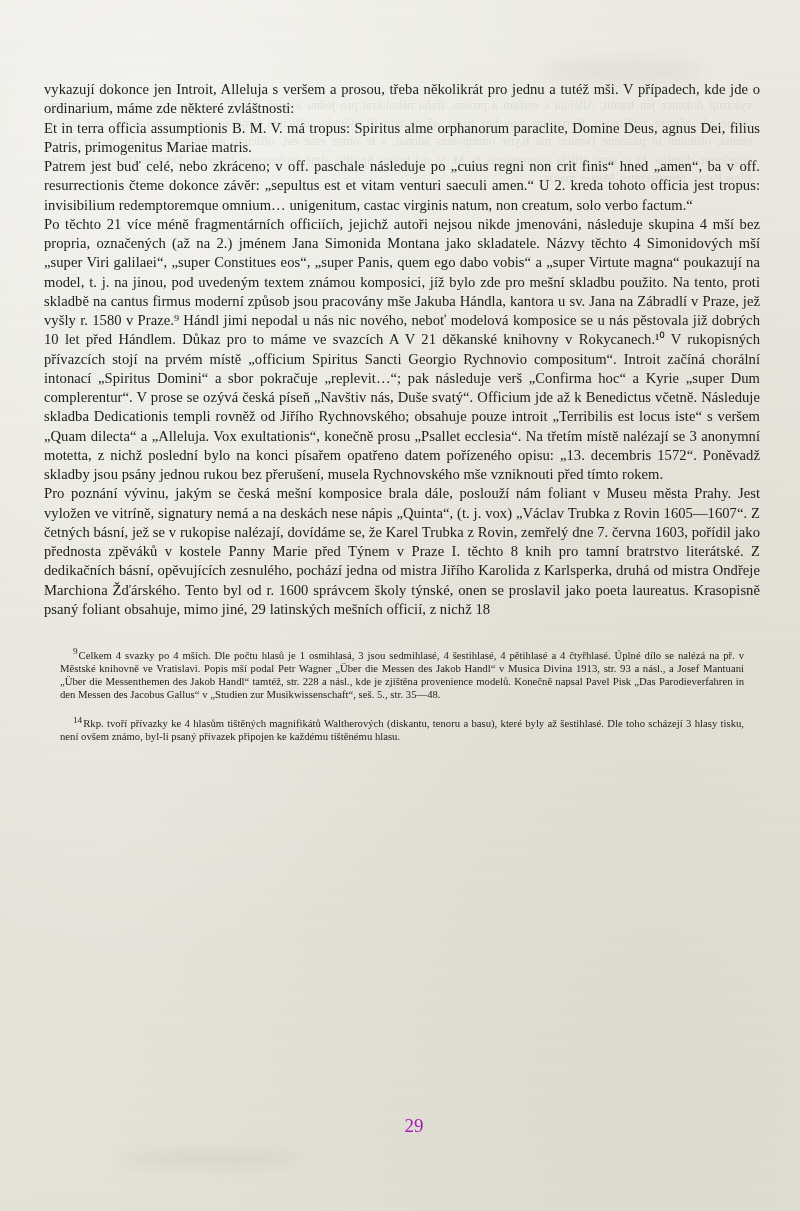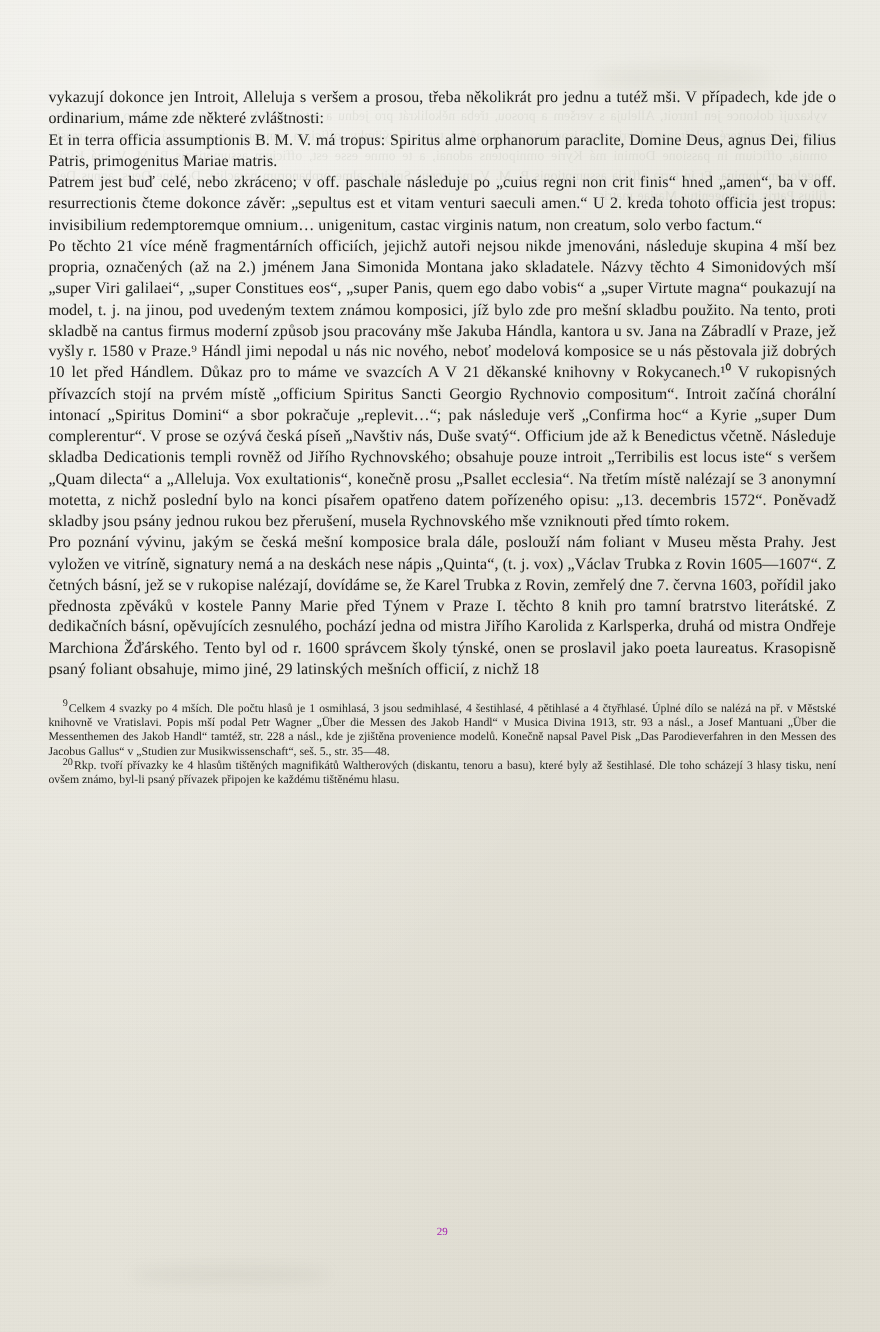--- a/index.html
+++ b/index.html
@@ -73,43 +73,43 @@
   }
   .footnotes {
     margin-top: 13px;
     border-top: 0;
     font-size: 10.7px;
     line-height: 13.1px;
     text-align: justify;
     color: #23231f;
   }
   .footnotes p {
-    margin: 0;
+    margin: 16px;
     text-indent: 13px;
   }
   .fn-rule {
     width: 120px;
     height: 1px;
     background: #5d5d55;
     margin: 3px 0 5px 0;
     opacity: 0;
   }
   .fn-marker {
     font-size: 9.2px;
     vertical-align: super;
     line-height: 0;
     margin-right: 1px;
   }
   .page-number {
     position: absolute;
-    left: 0;
+    left: 12px;
     width: 716px;
     top: 1035px;
     text-align: center;
-    font-size: 10px;
+    font-size: 19px;
     color: #a21caf;
     font-family: "Liberation Serif", serif;
   }
   .smudge {
     position: absolute;
     border-radius: 50%;
     pointer-events: none;
   }
 </style>
 </head>
@@ -125,20 +125,20 @@
     <p>vykazují dokonce jen Introit, Alleluja s veršem a prosou, třeba několikrát pro jednu a tutéž mši. V případech, kde jde o ordinarium, máme zde některé zvláštnosti:</p>
     <p class="indent">Et in terra officia assumptionis B. M. V. má tropus: Spiritus alme orphanorum paraclite, Domine Deus, agnus Dei, filius Patris, primogenitus Mariae matris.</p>
     <p class="indent">Patrem jest buď celé, nebo zkráceno; v off. paschale následuje po „cuius regni non crit finis“ hned „amen“, ba v off. resurrectionis čteme dokonce závěr: „sepultus est et vitam venturi saeculi amen.“ U 2. kreda tohoto officia jest tropus: invisibilium redemptoremque omnium… unigenitum, castac virginis natum, non creatum, solo verbo factum.“</p>
     <p class="indent">Po těchto 21 více méně fragmentárních officiích, jejichž autoři nejsou nikde jmenováni, následuje skupina 4 mší bez propria, označených (až na 2.) jménem Jana Simonida Montana jako skladatele. Názvy těchto 4 Simonidových mší „super Viri galilaei“, „super Constitues eos“, „super Panis, quem ego dabo vobis“ a „super Virtute magna“ poukazují na model, t. j. na jinou, pod uvedeným textem známou komposici, jíž bylo zde pro mešní skladbu použito. Na tento, proti skladbě na cantus firmus moderní způsob jsou pracovány mše Jakuba Hándla, kantora u sv. Jana na Zábradlí v Praze, jež vyšly r. 1580 v Praze.⁹ Hándl jimi nepodal u nás nic nového, neboť modelová komposice se u nás pěstovala již dobrých 10 let před Hándlem. Důkaz pro to máme ve svazcích A V 21 děkanské knihovny v Rokycanech.¹⁰ V rukopisných přívazcích stojí na prvém místě „officium Spiritus Sancti Georgio Rychnovio compositum“. Introit začíná chorální intonací „Spiritus Domini“ a sbor pokračuje „replevit…“; pak následuje verš „Confirma hoc“ a Kyrie „super Dum complerentur“. V prose se ozývá česká píseň „Navštiv nás, Duše svatý“. Officium jde až k Benedictus včetně. Následuje skladba Dedicationis templi rovněž od Jiřího Rychnovského; obsahuje pouze introit „Terribilis est locus iste“ s veršem „Quam dilecta“ a „Alleluja. Vox exultationis“, konečně prosu „Psallet ecclesia“. Na třetím místě nalézají se 3 anonymní motetta, z nichž poslední bylo na konci písařem opatřeno datem pořízeného opisu: „13. decembris 1572“. Poněvadž skladby jsou psány jednou rukou bez přerušení, musela Rychnovského mše vzniknouti před tímto rokem.</p>
     <p class="indent">Pro poznání vývinu, jakým se česká mešní komposice brala dále, poslouží nám foliant v Museu města Prahy. Jest vyložen ve vitríně, signatury nemá a na deskách nese nápis „Quinta“, (t. j. vox) „Václav Trubka z Rovin 1605—1607“. Z četných básní, jež se v rukopise nalézají, dovídáme se, že Karel Trubka z Rovin, zemřelý dne 7. června 1603, pořídil jako přednosta zpěváků v kostele Panny Marie před Týnem v Praze I. těchto 8 knih pro tamní bratrstvo literátské. Z dedikačních básní, opěvujících zesnulého, pochází jedna od mistra Jiřího Karolida z Karlsperka, druhá od mistra Ondřeje Marchiona Žďárského. Tento byl od r. 1600 správcem školy týnské, onen se proslavil jako poeta laureatus. Krasopisně psaný foliant obsahuje, mimo jiné, 29 latinských mešních officií, z nichž 18</p>
   </div>
 
   <div class="footnotes">
     <div class="fn-rule"></div>
     <p><span class="fn-marker">9</span><span>Celkem 4 svazky po 4 mších. Dle počtu hlasů je 1 osmihlasá, 3 jsou sedmihlasé, 4 šestihlasé, 4 pětihlasé a 4 čtyřhlasé. Úplné dílo se nalézá na př. v Městské knihovně ve Vratislavi. Popis mší podal Petr Wagner „Über die Messen des Jakob Handl“ v Musica Divina 1913, str. 93 a násl., a Josef Mantuani „Über die Messenthemen des Jakob Handl“ tamtéž, str. 228 a násl., kde je zjištěna provenience modelů. Konečně napsal Pavel Pisk „Das Parodieverfahren in den Messen des Jacobus Gallus“ v „Studien zur Musikwissenschaft“, seš. 5., str. 35—48.</span></p>
-    <p><span class="fn-marker">20</span><span>Rkp. tvoří přívazky ke 4 hlasům tištěných magnifikátů Waltherových (diskantu, tenoru a basu), které byly až šestihlasé. Dle toho scházejí 3 hlasy tisku, není ovšem známo, byl-li psaný přívazek připojen ke každému tištěnému hlasu.</span></p>
+    <p><span class="fn-marker">14</span><span>Rkp. tvoří přívazky ke 4 hlasům tištěných magnifikátů Waltherových (diskantu, tenoru a basu), které byly až šestihlasé. Dle toho scházejí 3 hlasy tisku, není ovšem známo, byl-li psaný přívazek připojen ke každému tištěnému hlasu.</span></p>
   </div>
 
   <div class="page-number">29</div>
 </div>
 
 <div class="smudge" style="left:120px;top:1150px;width:180px;height:18px;background:rgba(150,150,135,0.10);filter:blur(6px);"></div>
 <div class="smudge" style="left:540px;top:60px;width:160px;height:22px;background:rgba(160,158,140,0.10);filter:blur(7px);"></div>
 
 </body></html>

